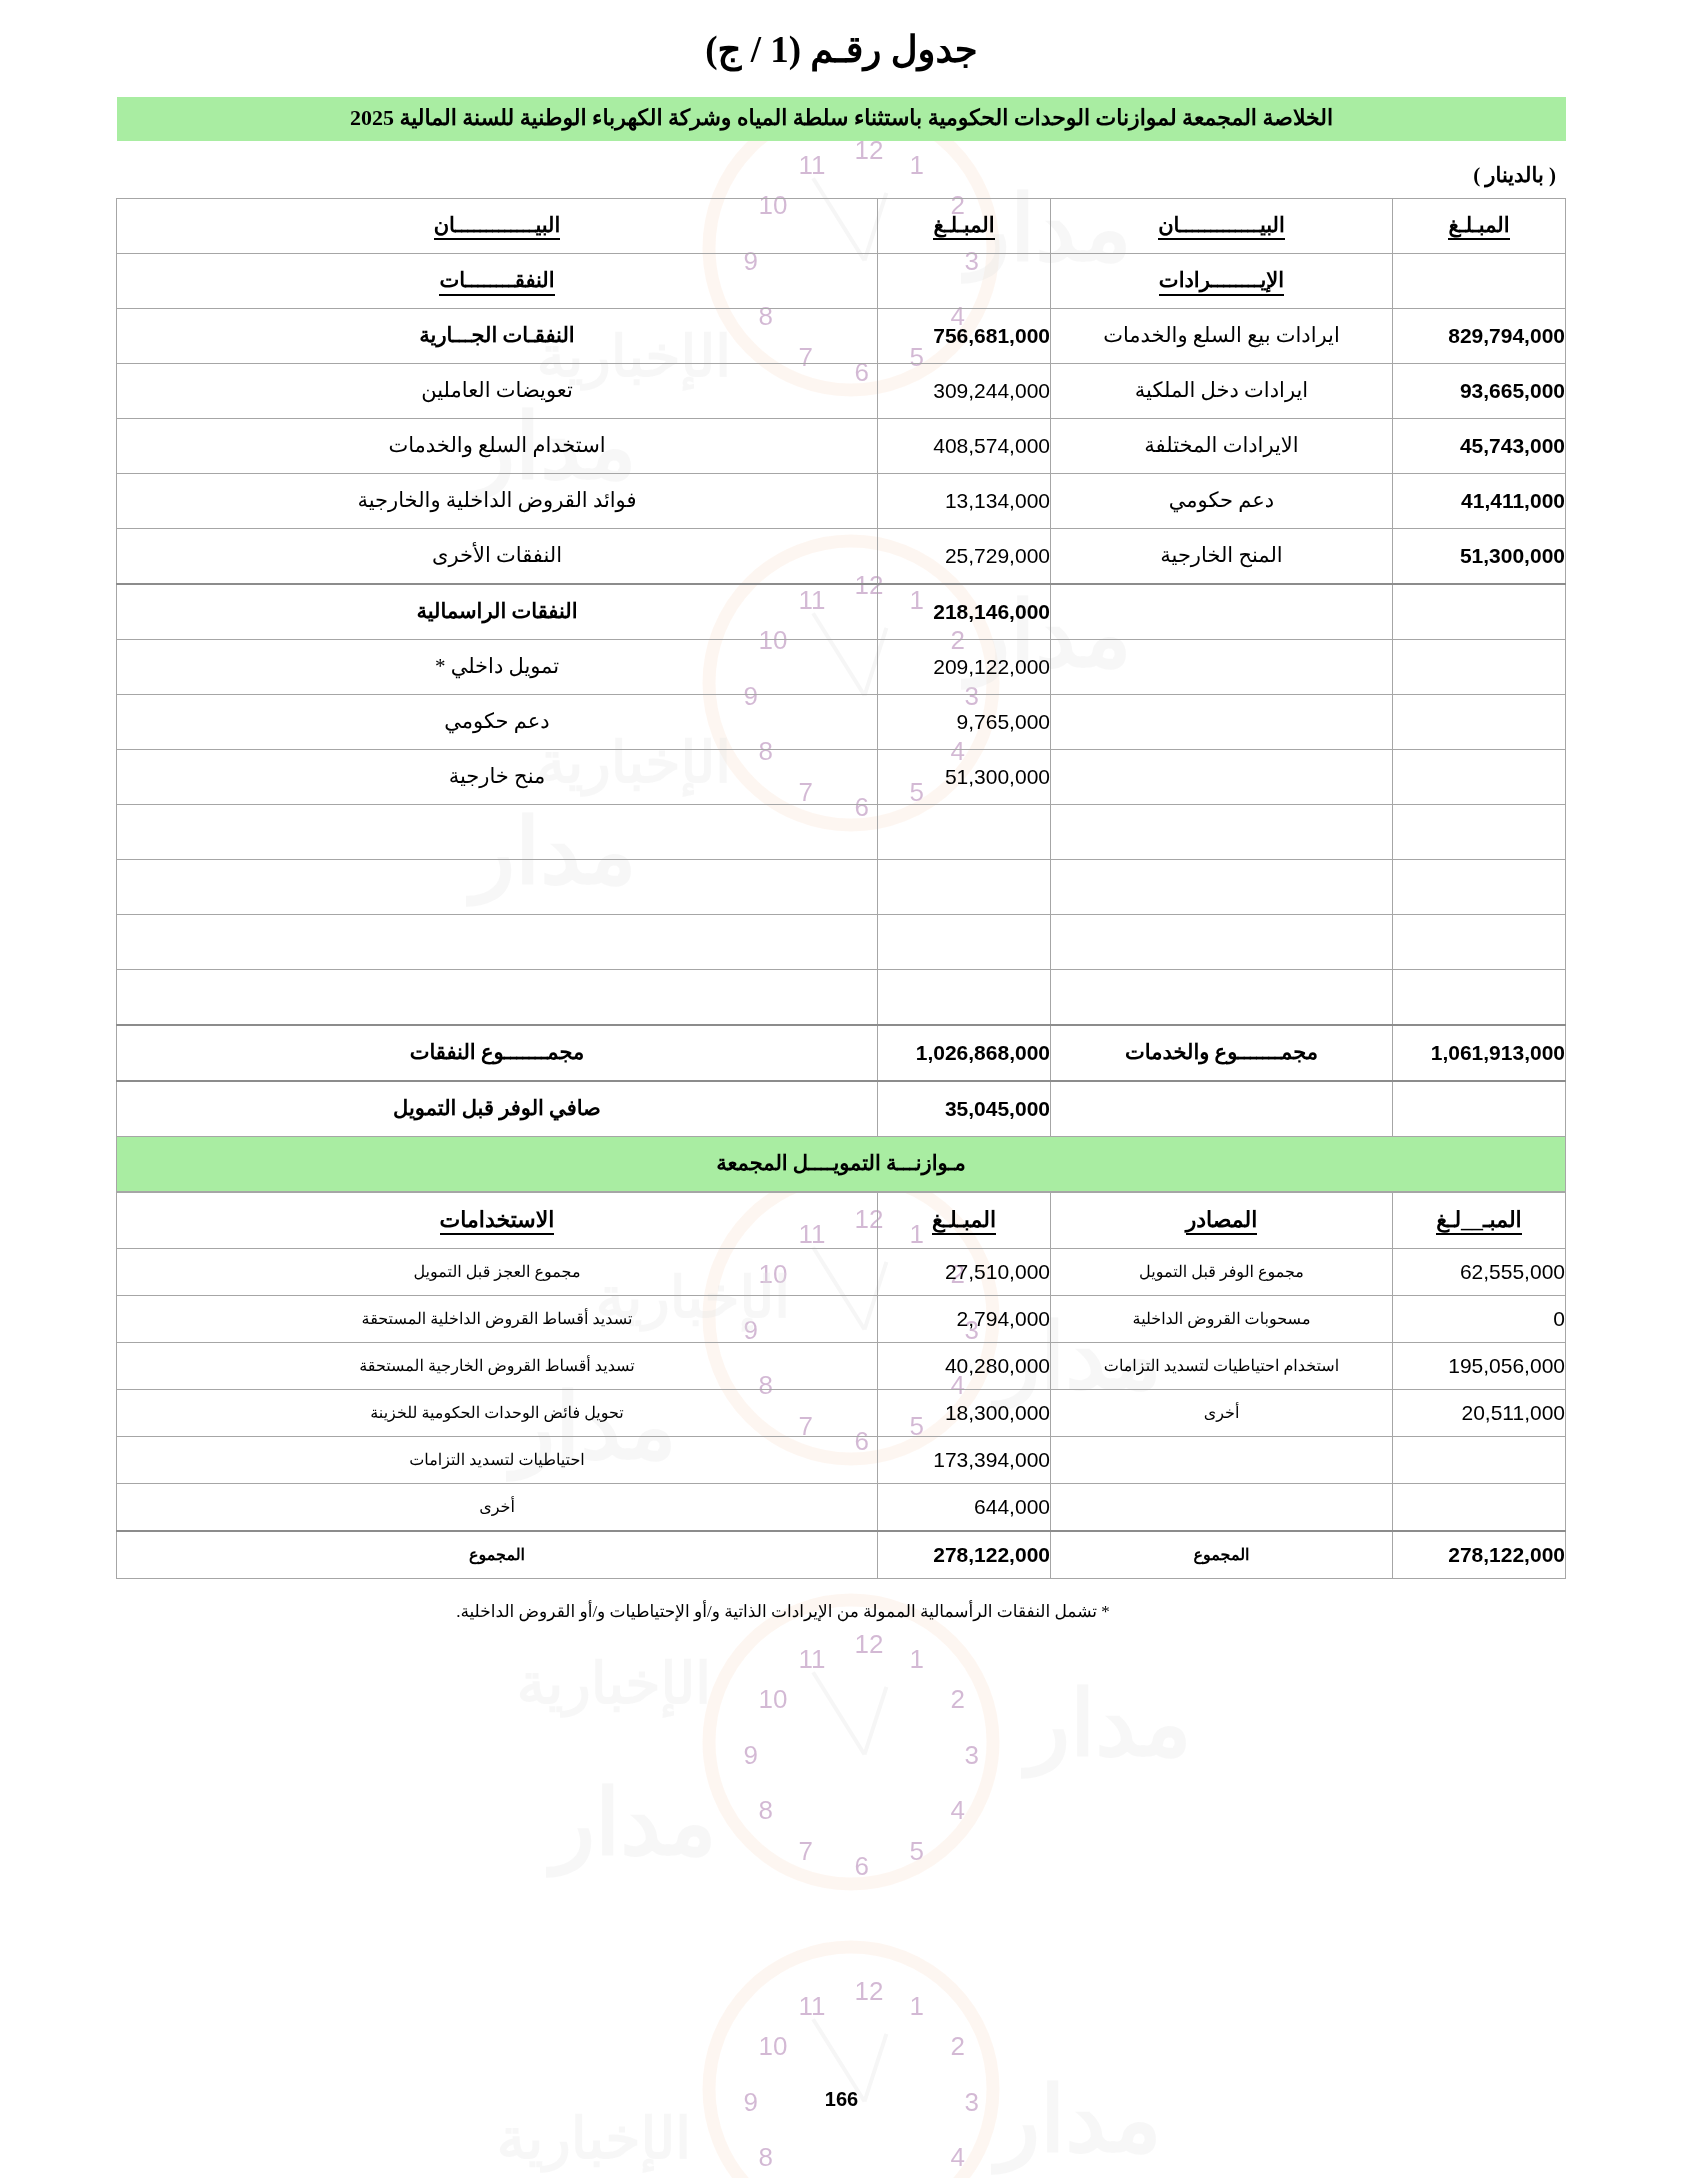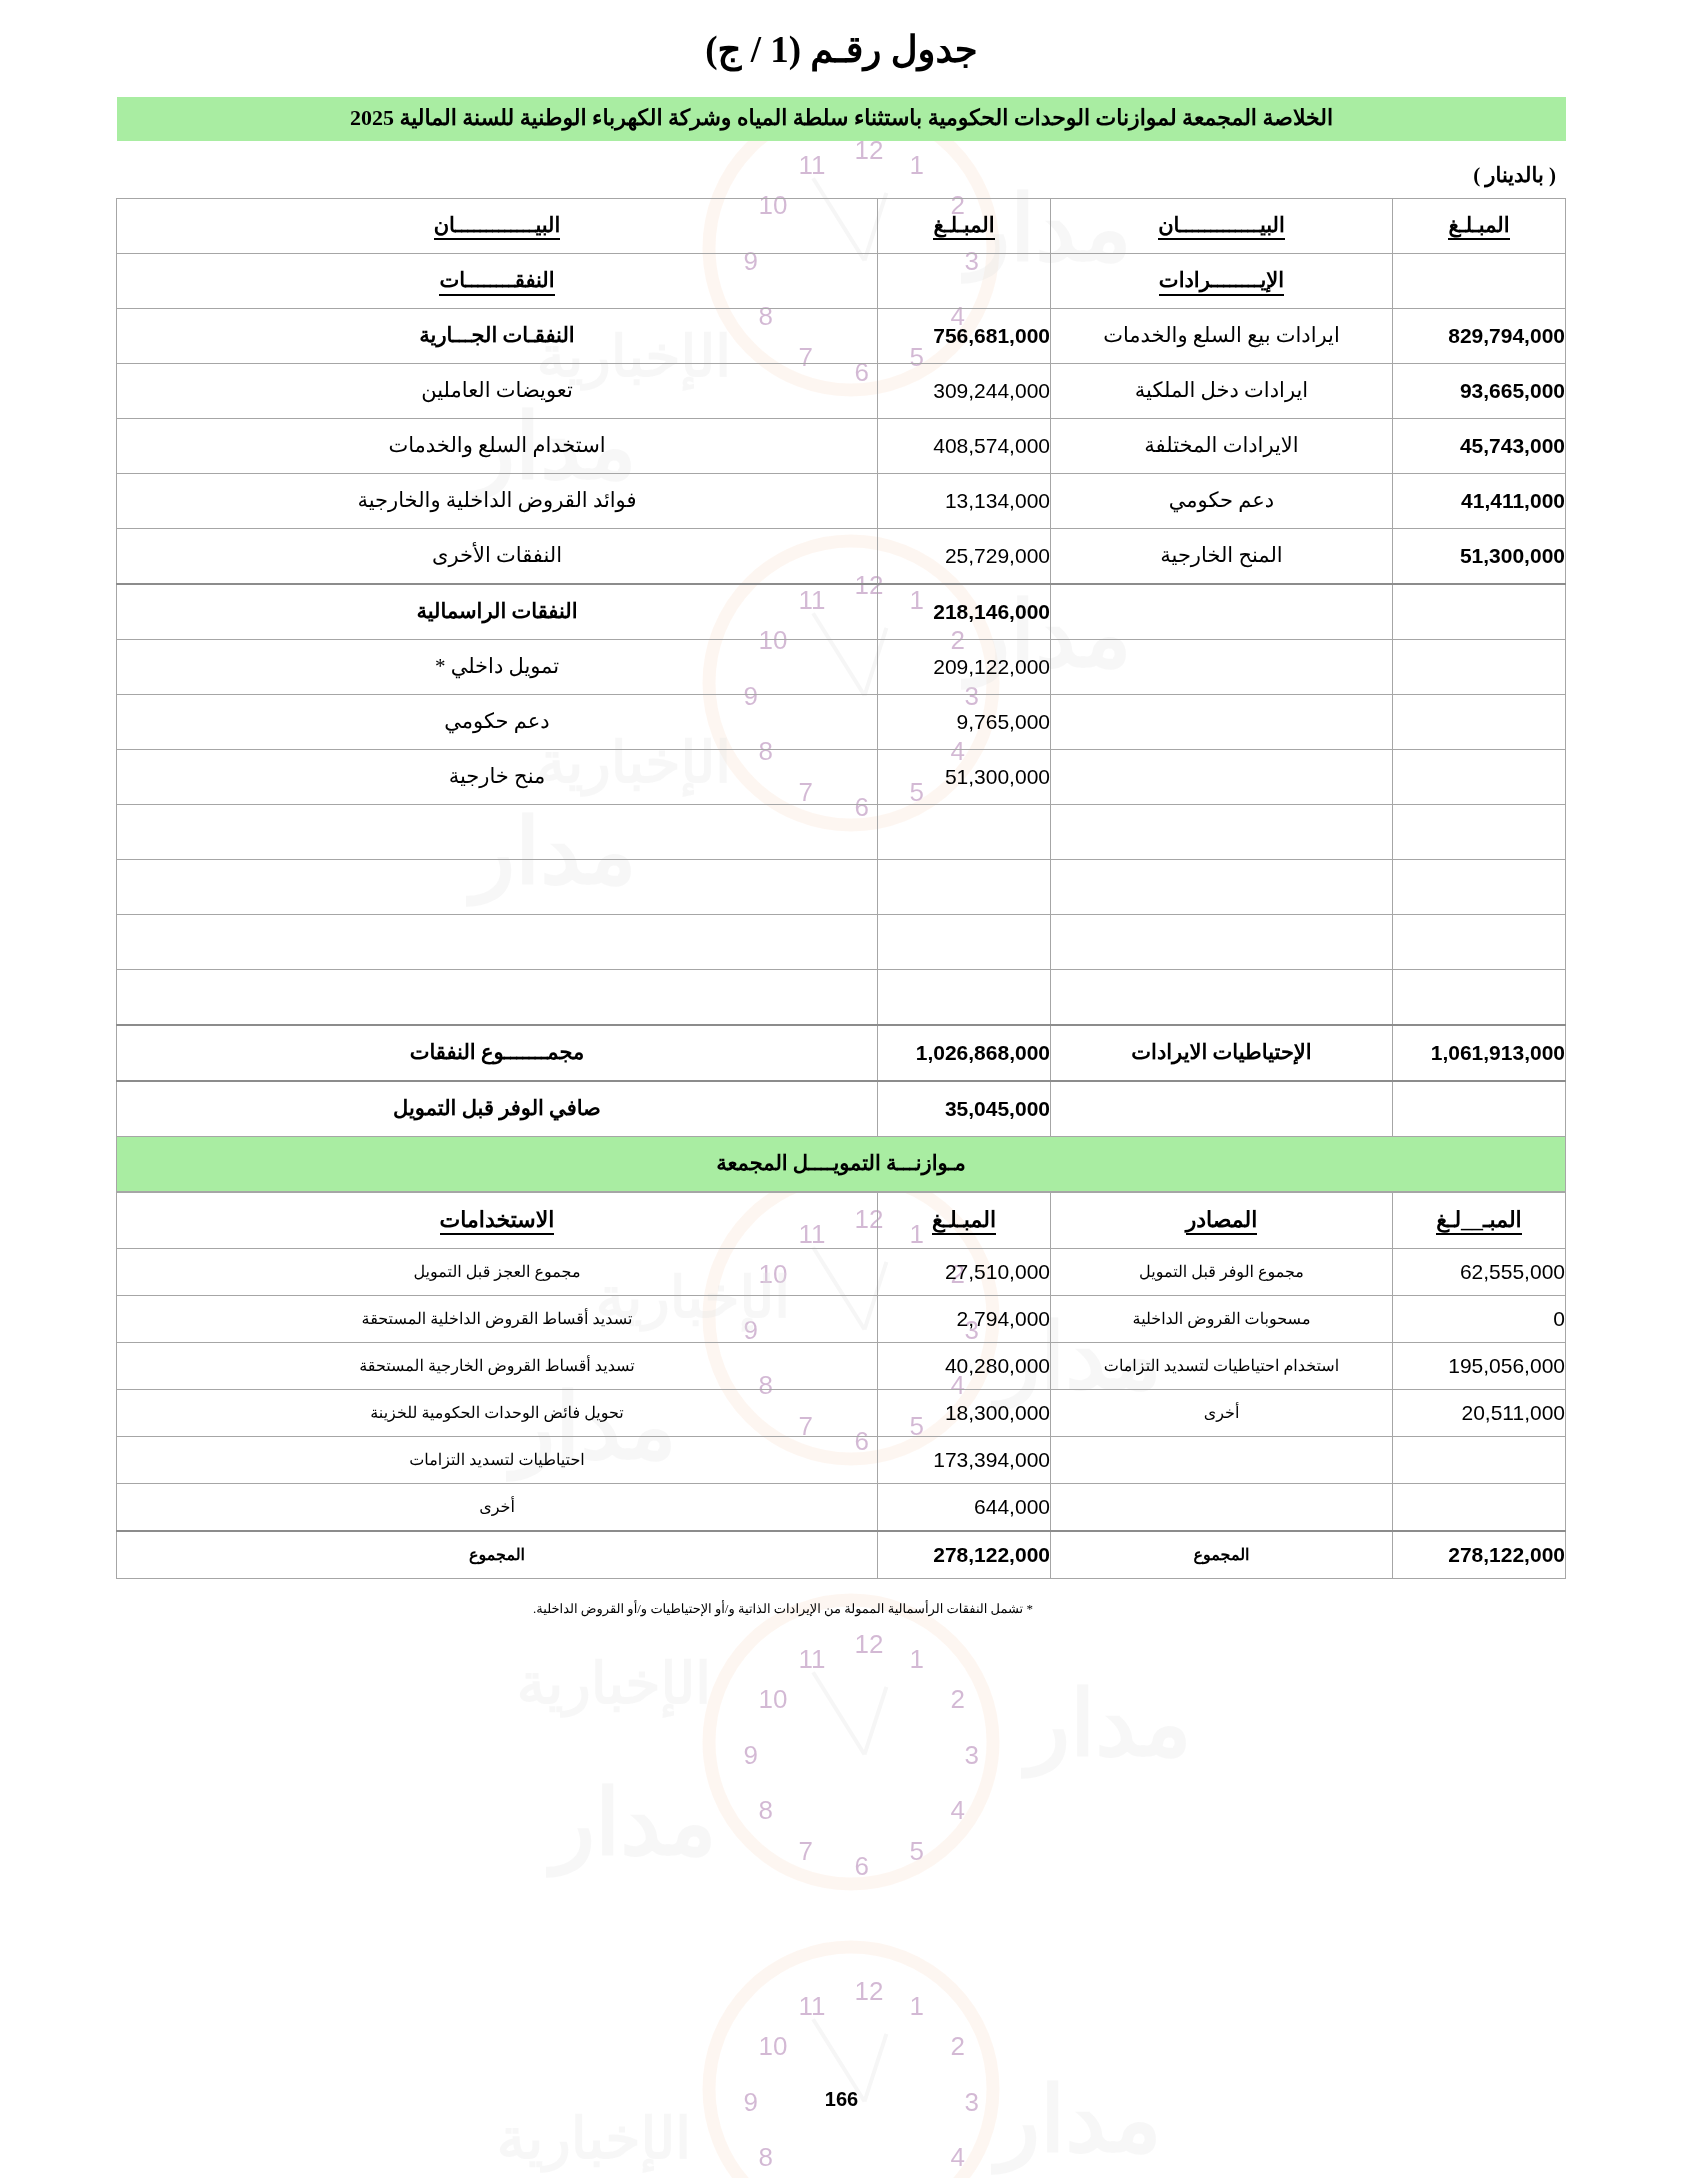--- a/index.html
+++ b/index.html
@@ -149,21 +149,21 @@
   table.fin td {
     height: 46px;
     font-size: 16px;
   }
   table.fin .num { font-size: 21px; }
   table.fin .hdr { height: 55px; font-size: 22px; }
 
   .footnote {
     margin: 22px 117px 0 0;
     text-align: center;
-    font-size: 13px;
+    font-size: 17px;
     direction: rtl;
   }
 
   .page-num {
     position: absolute;
     bottom: 67px;
     left: 0;
     right: 0;
     text-align: center;
     font-weight: bold;
@@ -380,21 +380,21 @@
       </tr>
       <tr class="blank">
         <td></td>
           <td></td>
         <td></td>
           <td></td>
       </tr>
 
       <tr class="thick">
         <td class="num num-b">1,061,913,000</td>
-        <td class="txt-c bold">الإحتياطيات الايرادات</td>
+        <td class="txt-c bold">مجمـــــــوع والخدمات</td>
         <td class="num num-b">1,026,868,000</td>
         <td class="txt-c bold">مجمـــــــوع النفقات</td>
       </tr>
       <tr class="thick">
         <td></td>
         <td></td>
         <td class="num num-b">35,045,000</td>
         <td class="txt-c bold">صافي الوفر قبل التمويل</td>
       </tr>
 

